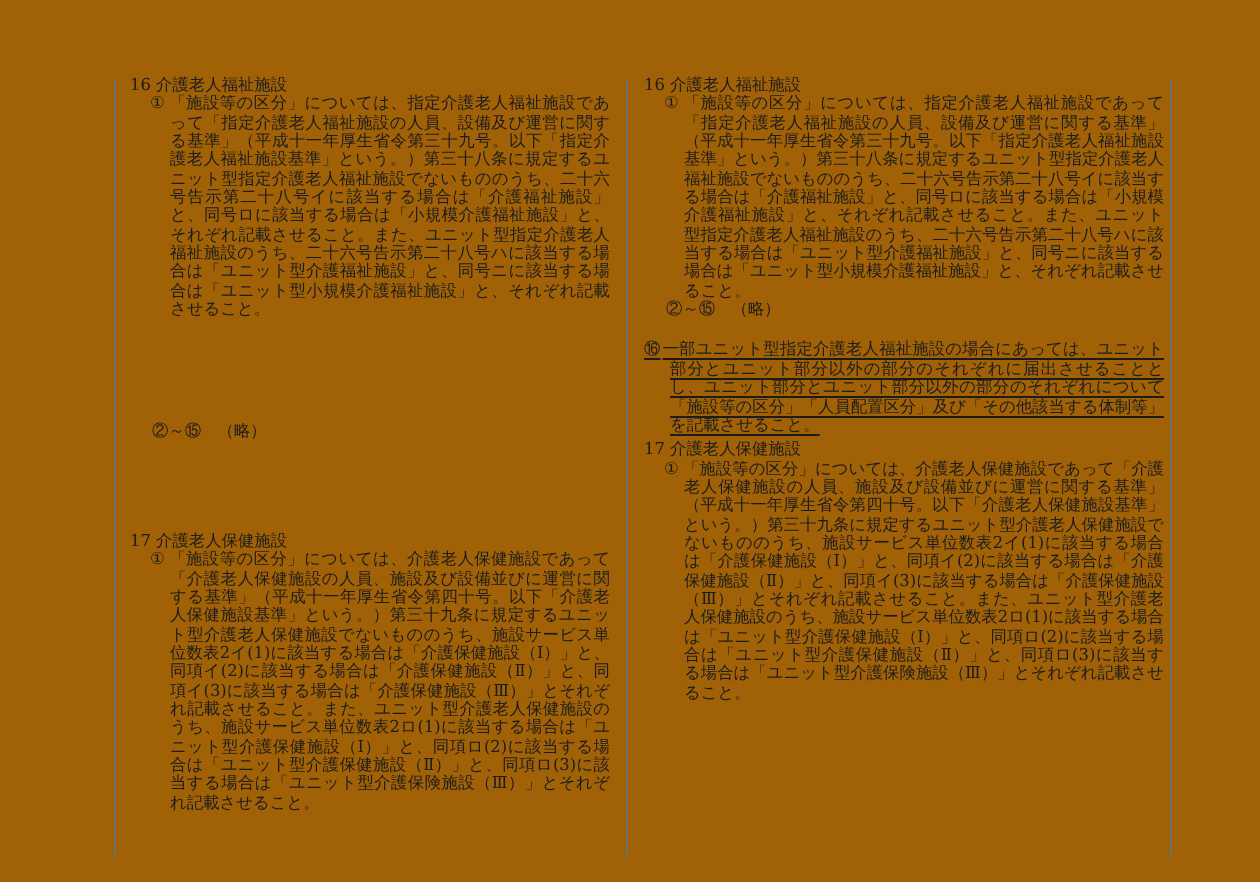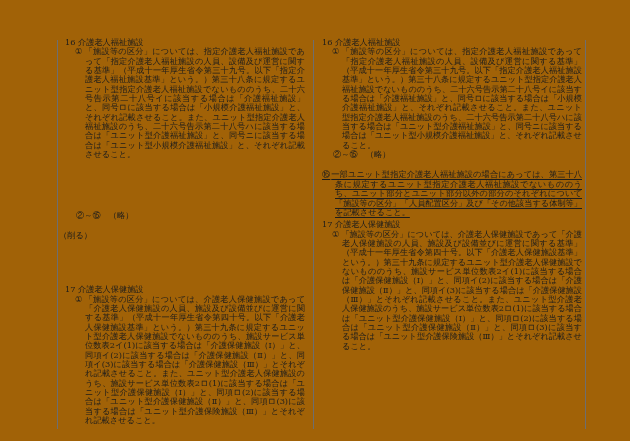--- a/index.html
+++ b/index.html
@@ -35,25 +35,24 @@
 
 <div class="page">
   <div class="rule rule-left"></div>
   <div class="rule rule-mid"></div>
   <div class="rule rule-right"></div>
 
   <div class="col col-left">
       <div class="heading" style="margin-top: 0px;"><span class="sec-num">16</span><span class="sec-title">介護老人福祉施設</span></div>
       <div class="item" style="margin-top: 0px;"><span class="marker">①</span><span class="itext">「施設等の区分」については、指定介護老人福祉施設であって「指定介護老人福祉施設の人員、設備及び運営に関する基準」（平成十一年厚生省令第三十九号。以下「指定介護老人福祉施設基準」という。）第三十八条に規定するユニット型指定介護老人福祉施設でないもののうち、二十六号告示第二十八号イに該当する場合は「介護福祉施設」と、同号ロに該当する場合は「小規模介護福祉施設」と、それぞれ記載させること。また、ユニット型指定介護老人福祉施設のうち、二十六号告示第二十八号ハに該当する場合は「ユニット型介護福祉施設」と、同号ニに該当する場合は「ユニット型小規模介護福祉施設」と、それぞれ記載させること。</span></div>
       <div class="note" style="margin-top: 52px;">②～⑮　（略）</div>
-      <div class="deleted" style="margin-top: 10px;">（削る）</div>
       <div class="heading" style="margin-top: 45px;"><span class="sec-num">17</span><span class="sec-title">介護老人保健施設</span></div>
       <div class="item" style="margin-top: 0px;"><span class="marker">①</span><span class="itext">「施設等の区分」については、介護老人保健施設であって「介護老人保健施設の人員、施設及び設備並びに運営に関する基準」（平成十一年厚生省令第四十号。以下「介護老人保健施設基準」という。）第三十九条に規定するユニット型介護老人保健施設でないもののうち、施設サービス単位数表2イ(1)に該当する場合は「介護保健施設（Ⅰ）」と、同項イ(2)に該当する場合は「介護保健施設（Ⅱ）」と、同項イ(3)に該当する場合は「介護保健施設（Ⅲ）」とそれぞれ記載させること。また、ユニット型介護老人保健施設のうち、施設サービス単位数表2ロ(1)に該当する場合は「ユニット型介護保健施設（Ⅰ）」と、同項ロ(2)に該当する場合は「ユニット型介護保健施設（Ⅱ）」と、同項ロ(3)に該当する場合は「ユニット型介護保険施設（Ⅲ）」とそれぞれ記載させること。</span></div>
     </div>
   <div class="col col-right">
       <div class="heading" style="margin-top: 0px;"><span class="sec-num">16</span><span class="sec-title">介護老人福祉施設</span></div>
       <div class="item" style="margin-top: 0px;"><span class="marker">①</span><span class="itext">「施設等の区分」については、指定介護老人福祉施設であって「指定介護老人福祉施設の人員、設備及び運営に関する基準」（平成十一年厚生省令第三十九号。以下「指定介護老人福祉施設基準」という。）第三十八条に規定するユニット型指定介護老人福祉施設でないもののうち、二十六号告示第二十八号イに該当する場合は「介護福祉施設」と、同号ロに該当する場合は「小規模介護福祉施設」と、それぞれ記載させること。また、ユニット型指定介護老人福祉施設のうち、二十六号告示第二十八号ハに該当する場合は「ユニット型介護福祉施設」と、同号ニに該当する場合は「ユニット型小規模介護福祉施設」と、それぞれ記載させること。</span></div>
       <div class="note" style="margin-top: 0px;">②～⑮　（略）</div>
-      <div class="item item-top u" style="margin-top: 11px;"><span class="marker">⑯</span><span class="itext">一部ユニット型指定介護老人福祉施設の場合にあっては、第三十八条に規定するユニット型指定介護老人福祉施設でないもののうち、ユニット部分とユニット部分以外の部分のそれぞれについて「施設等の区分」「人員配置区分」及び「その他該当する体制等」を記載させること。</span></div>
+      <div class="item item-top u" style="margin-top: 11px;"><span class="marker">⑯</span><span class="itext">一部ユニット型指定介護老人福祉施設の場合にあっては、ユニット部分とユニット部分以外の部分のそれぞれに届出させることとし、ユニット部分とユニット部分以外の部分のそれぞれについて「施設等の区分」「人員配置区分」及び「その他該当する体制等」を記載させること。</span></div>
       <div class="heading" style="margin-top: 3px;"><span class="sec-num">17</span><span class="sec-title">介護老人保健施設</span></div>
       <div class="item" style="margin-top: 0px;"><span class="marker">①</span><span class="itext">「施設等の区分」については、介護老人保健施設であって「介護老人保健施設の人員、施設及び設備並びに運営に関する基準」（平成十一年厚生省令第四十号。以下「介護老人保健施設基準」という。）第三十九条に規定するユニット型介護老人保健施設でないもののうち、施設サービス単位数表2イ(1)に該当する場合は「介護保健施設（Ⅰ）」と、同項イ(2)に該当する場合は「介護保健施設（Ⅱ）」と、同項イ(3)に該当する場合は「介護保健施設（Ⅲ）」とそれぞれ記載させること。また、ユニット型介護老人保健施設のうち、施設サービス単位数表2ロ(1)に該当する場合は「ユニット型介護保健施設（Ⅰ）」と、同項ロ(2)に該当する場合は「ユニット型介護保健施設（Ⅱ）」と、同項ロ(3)に該当する場合は「ユニット型介護保険施設（Ⅲ）」とそれぞれ記載させること。</span></div>
     </div>
 </div>
 
 </body></html>

